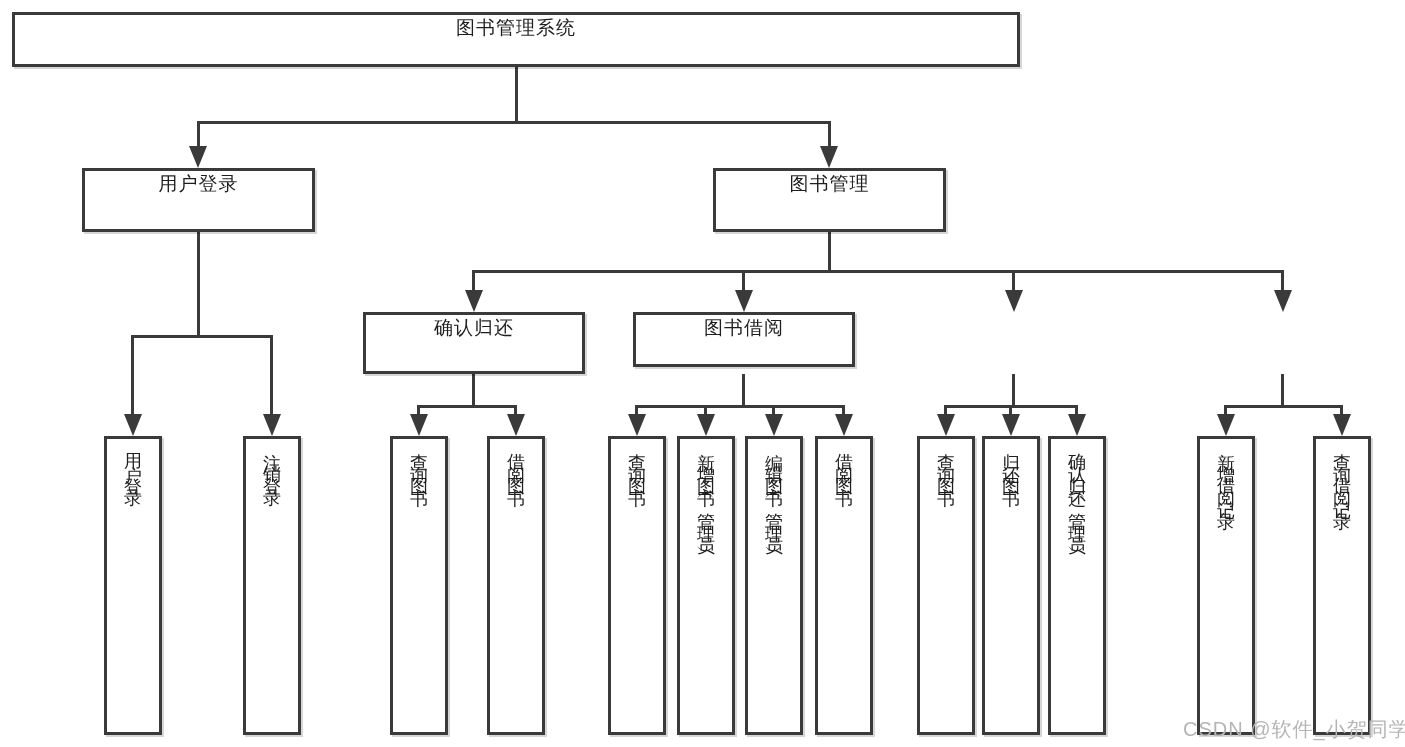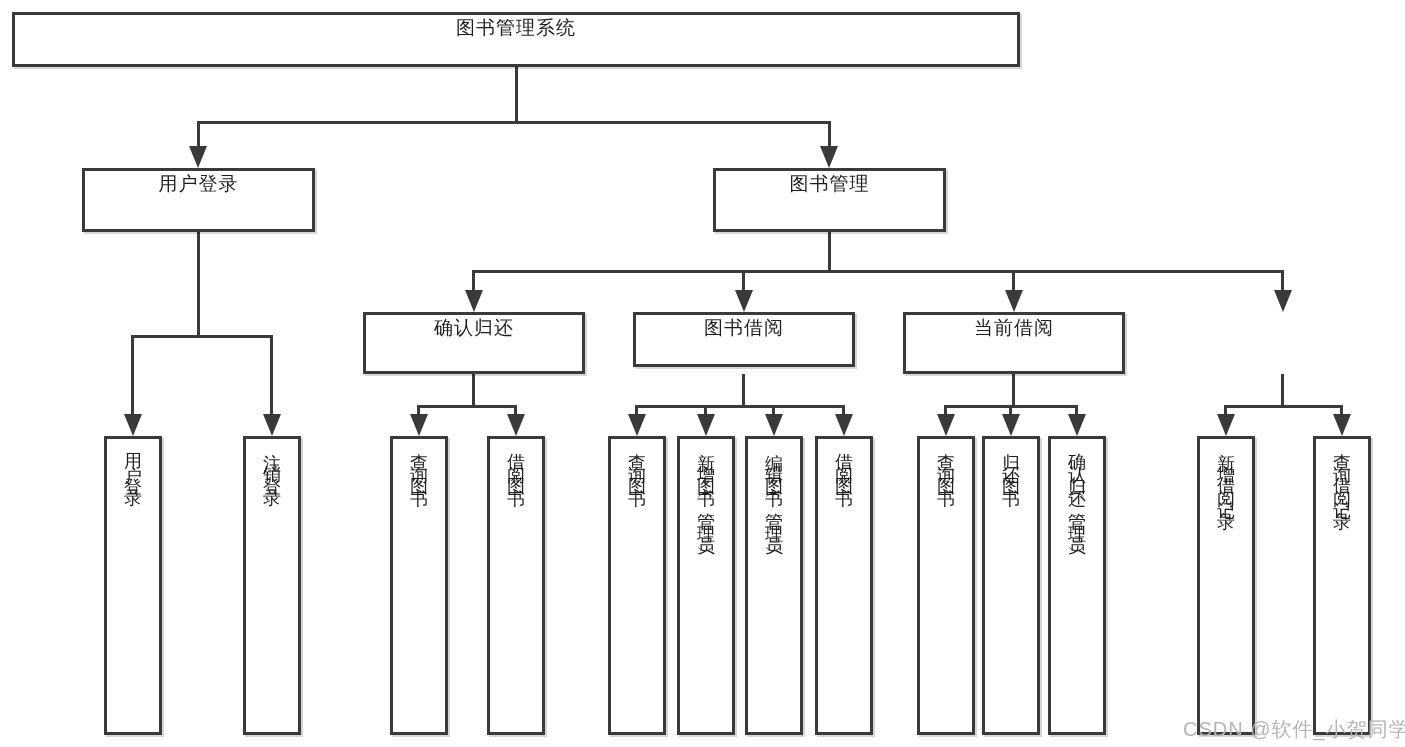--- a/index.html
+++ b/index.html
@@ -114,23 +114,20 @@
   <div class="node" style="left:713px;top:168px;width:233px;height:64px">
     <span class="lbl">图书管理</span>
   </div>
 
   <div class="node" style="left:363px;top:312px;width:222px;height:62px">
     <span class="lbl">确认归还</span>
   </div>
   <div class="node" style="left:633px;top:312px;width:222px;height:55px">
     <span class="lbl">图书借阅</span>
   </div>
-  <div class="node" style="left:903px;top:312px;width:222px;height:62px">
-    <span class="lbl">当前借阅</span>
-  </div>
 
   <div class="node leaf" style="left:104px;top:436px;width:58px;height:299px">
     <span class="lbl">用户登录</span>
   </div>
   <div class="node leaf" style="left:243px;top:436px;width:58px;height:299px">
     <span class="lbl">注销登录</span>
   </div>
 
   <div class="node leaf" style="left:390px;top:436px;width:58px;height:299px">
     <span class="lbl">查询图书</span>

